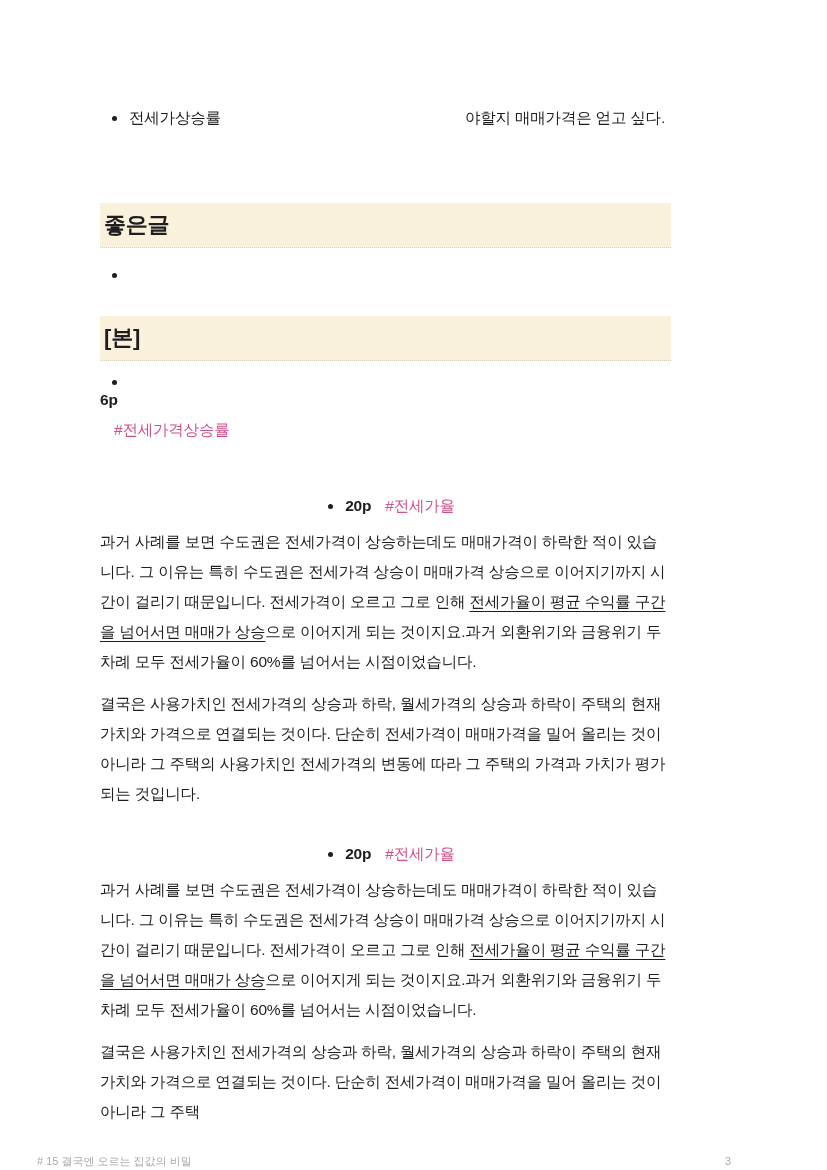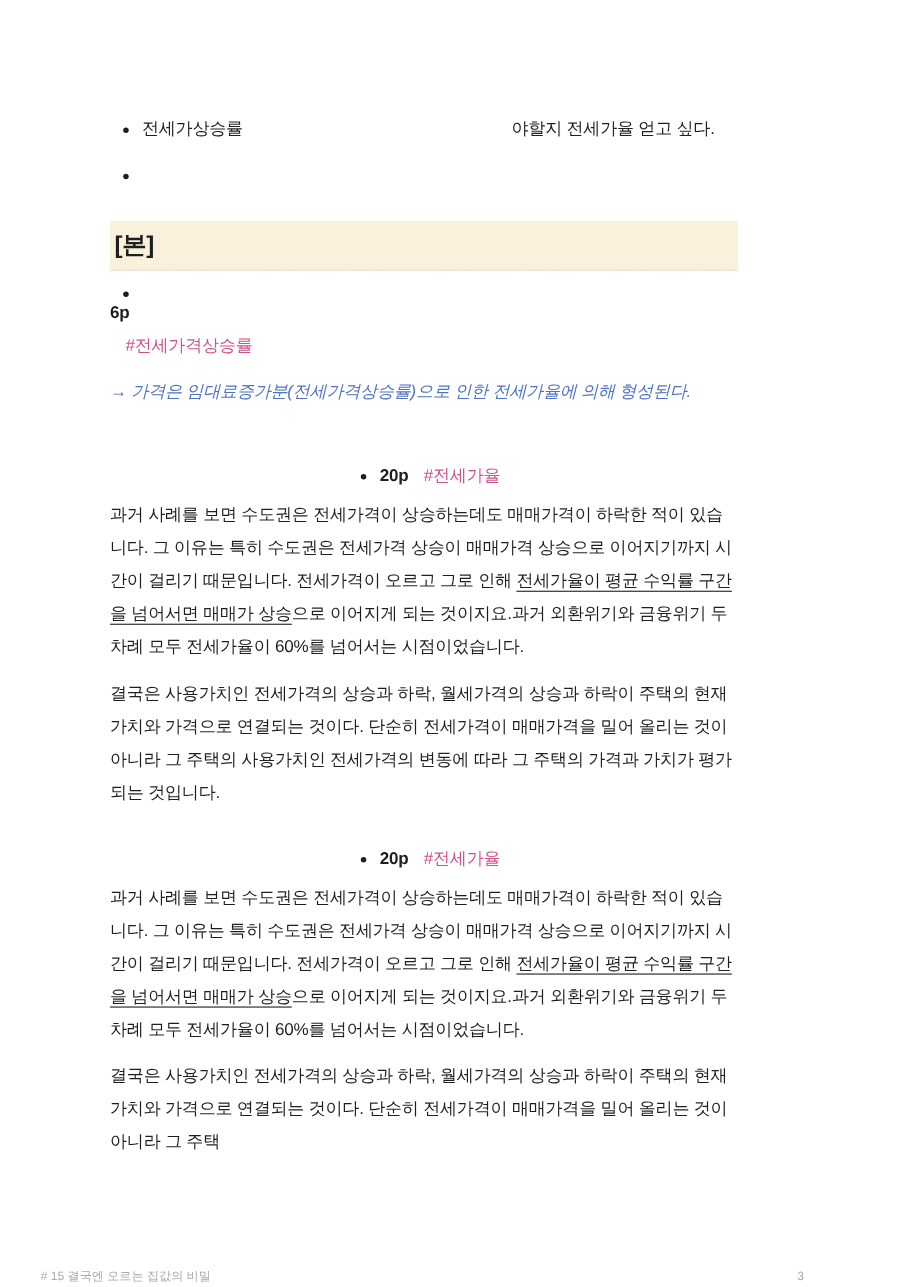--- a/index.html
+++ b/index.html
@@ -94,36 +94,36 @@
 <body>
 
 <div class="page">
   <div class="content">
 
     <div class="top-row">
       <div class="cell-left bullet-line">
         <span class="dot"></span>
         <span>전세가상승률</span>
       </div>
-      <div class="cell-right">야할지 전세가율 얻고 싶다.</div>
+      <div class="cell-right">야할지 매매가격은 얻고 싶다.</div>
     </div>
 
+    <div class="hl-heading h-good" style="background: rgb(250, 241, 220);">좋은글</div>
 
     <div class="bullet-line empty-bullet">
       <span class="dot"></span>
     </div>
 
     <div class="hl-heading h-main" style="background: rgb(250, 241, 220);">[본]</div>
 
     <div class="bullet-line first-bullet">
       <span class="dot"></span>
       <span class="bullet-label">6p</span>
       <span class="tag" style="color: rgb(208, 81, 141);">#전세가격상승률</span>
     </div>
-    <p class="note" style="color: rgb(79, 115, 196);">→ 가격은 임대료증가분(전세가격상승률)으로 인한 전세가율에 의해 형성된다.</p>
 
     <div class="bullet-line section-bullet">
       <span class="dot"></span>
       <span class="bullet-label">20p</span>
       <span class="tag" style="color: rgb(208, 81, 141);">#전세가율</span>
     </div>
     <p class="body-text"><span>과거 사례를 보면 수도권은 전세가격이 상승하는데도 매매가격이 하락한 적이 있습니다. 그 이유는 특히 수도권은 전세가격 상승이 매매가격 상승으로 이어지기까지 시간이 걸리기 때문입니다. 전세가격이 오르고 그로 인해 </span><span class="u">전세가율이 평균 수익률 구간을 넘어서면 매매가 상승</span><span>으로 이어지게 되는 것이지요.과거 외환위기와 금융위기 두 차례 모두 전세가율이 60%를 넘어서는 시점이었습니다.</span></p>
     <p class="body-text">결국은 사용가치인 전세가격의 상승과 하락, 월세가격의 상승과 하락이 주택의 현재 가치와 가격으로 연결되는 것이다. 단순히 전세가격이 매매가격을 밀어 올리는 것이 아니라 그 주택의 사용가치인 전세가격의 변동에 따라 그 주택의 가격과 가치가 평가되는 것입니다.</p>
 
     <div class="bullet-line section-bullet section-bullet-3">

